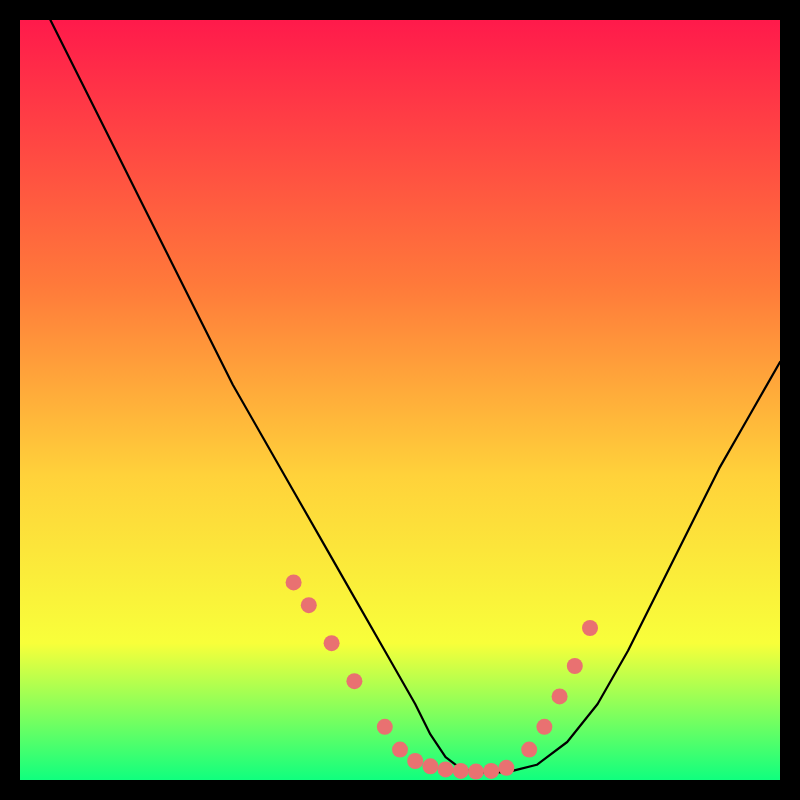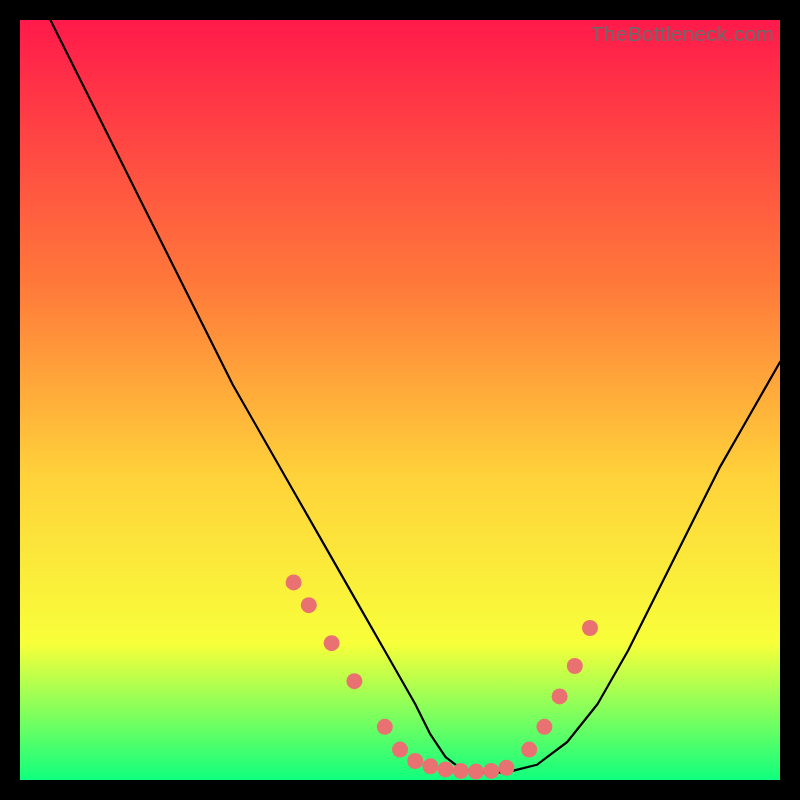--- a/index.html
+++ b/index.html
@@ -73,14 +73,13 @@
         <circle cx="471.2" cy="750.9" r="8" fill="#e97171"></circle>
         <circle cx="486.4" cy="747.8" r="8" fill="#e97171"></circle>
         <circle cx="509.2" cy="729.6" r="8" fill="#e97171"></circle>
         <circle cx="524.4" cy="706.8" r="8" fill="#e97171"></circle>
         <circle cx="539.6" cy="676.4" r="8" fill="#e97171"></circle>
         <circle cx="554.8" cy="646.0" r="8" fill="#e97171"></circle>
         <circle cx="570.0" cy="608.0" r="8" fill="#e97171"></circle>
       </g>
   </svg>
 
-  <div class="watermark">TheBottleneck.com</div>
 </div>
 
 </body></html>

